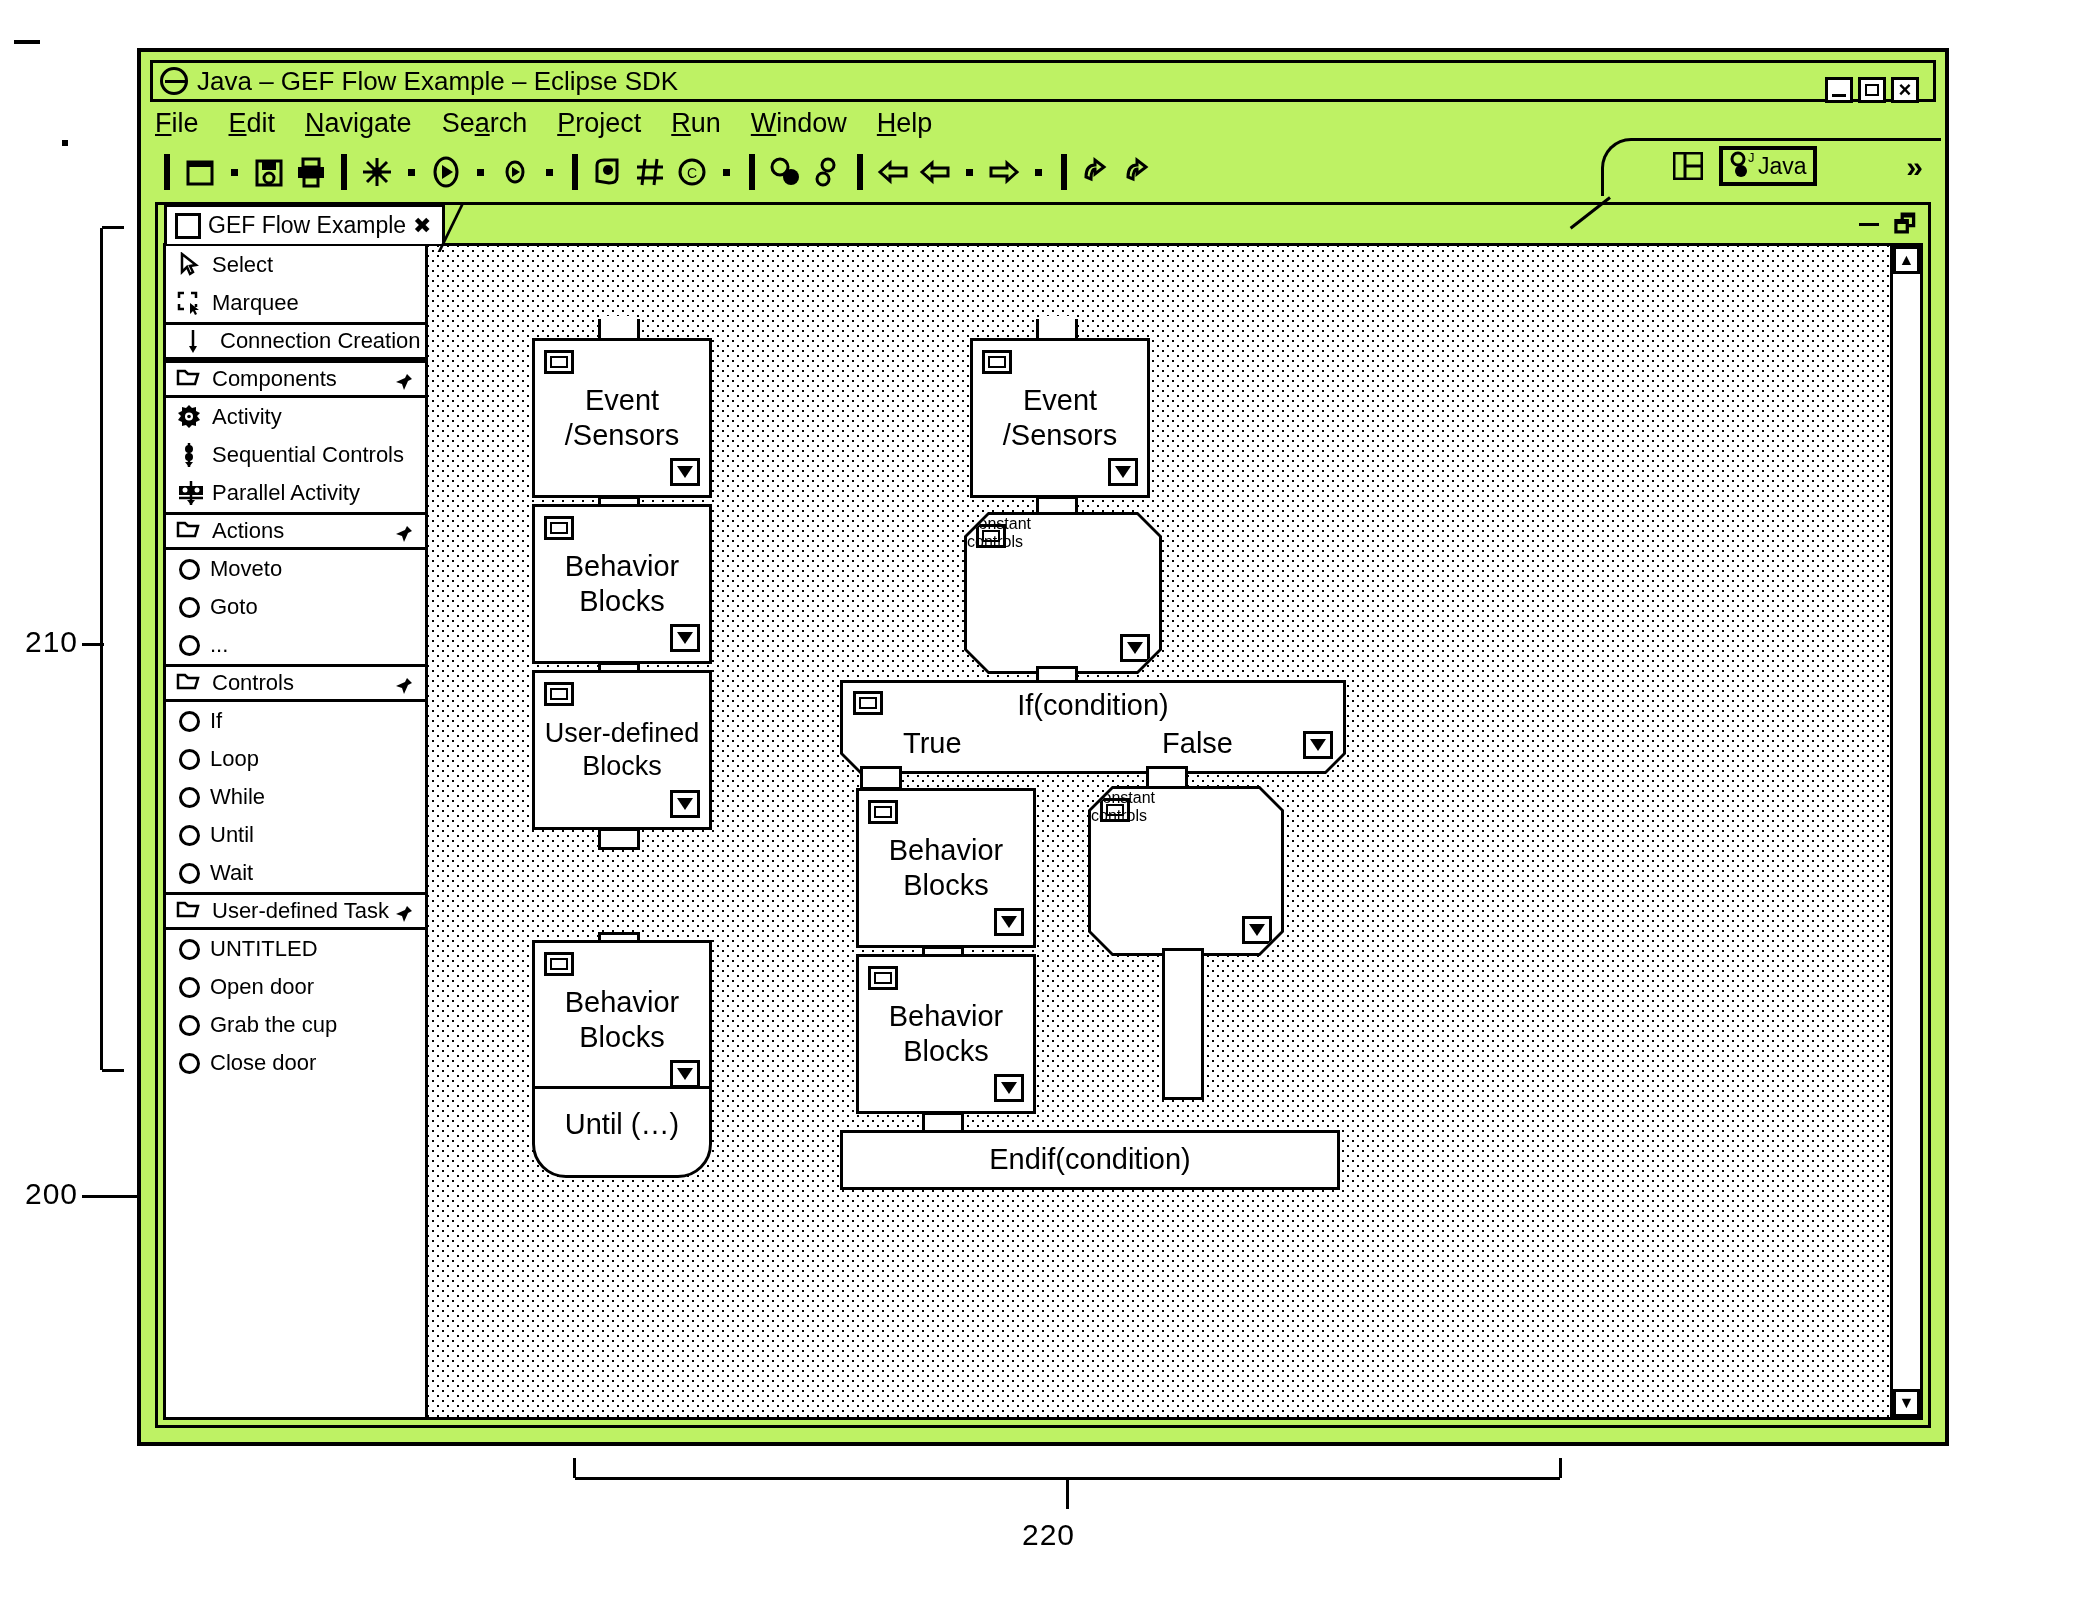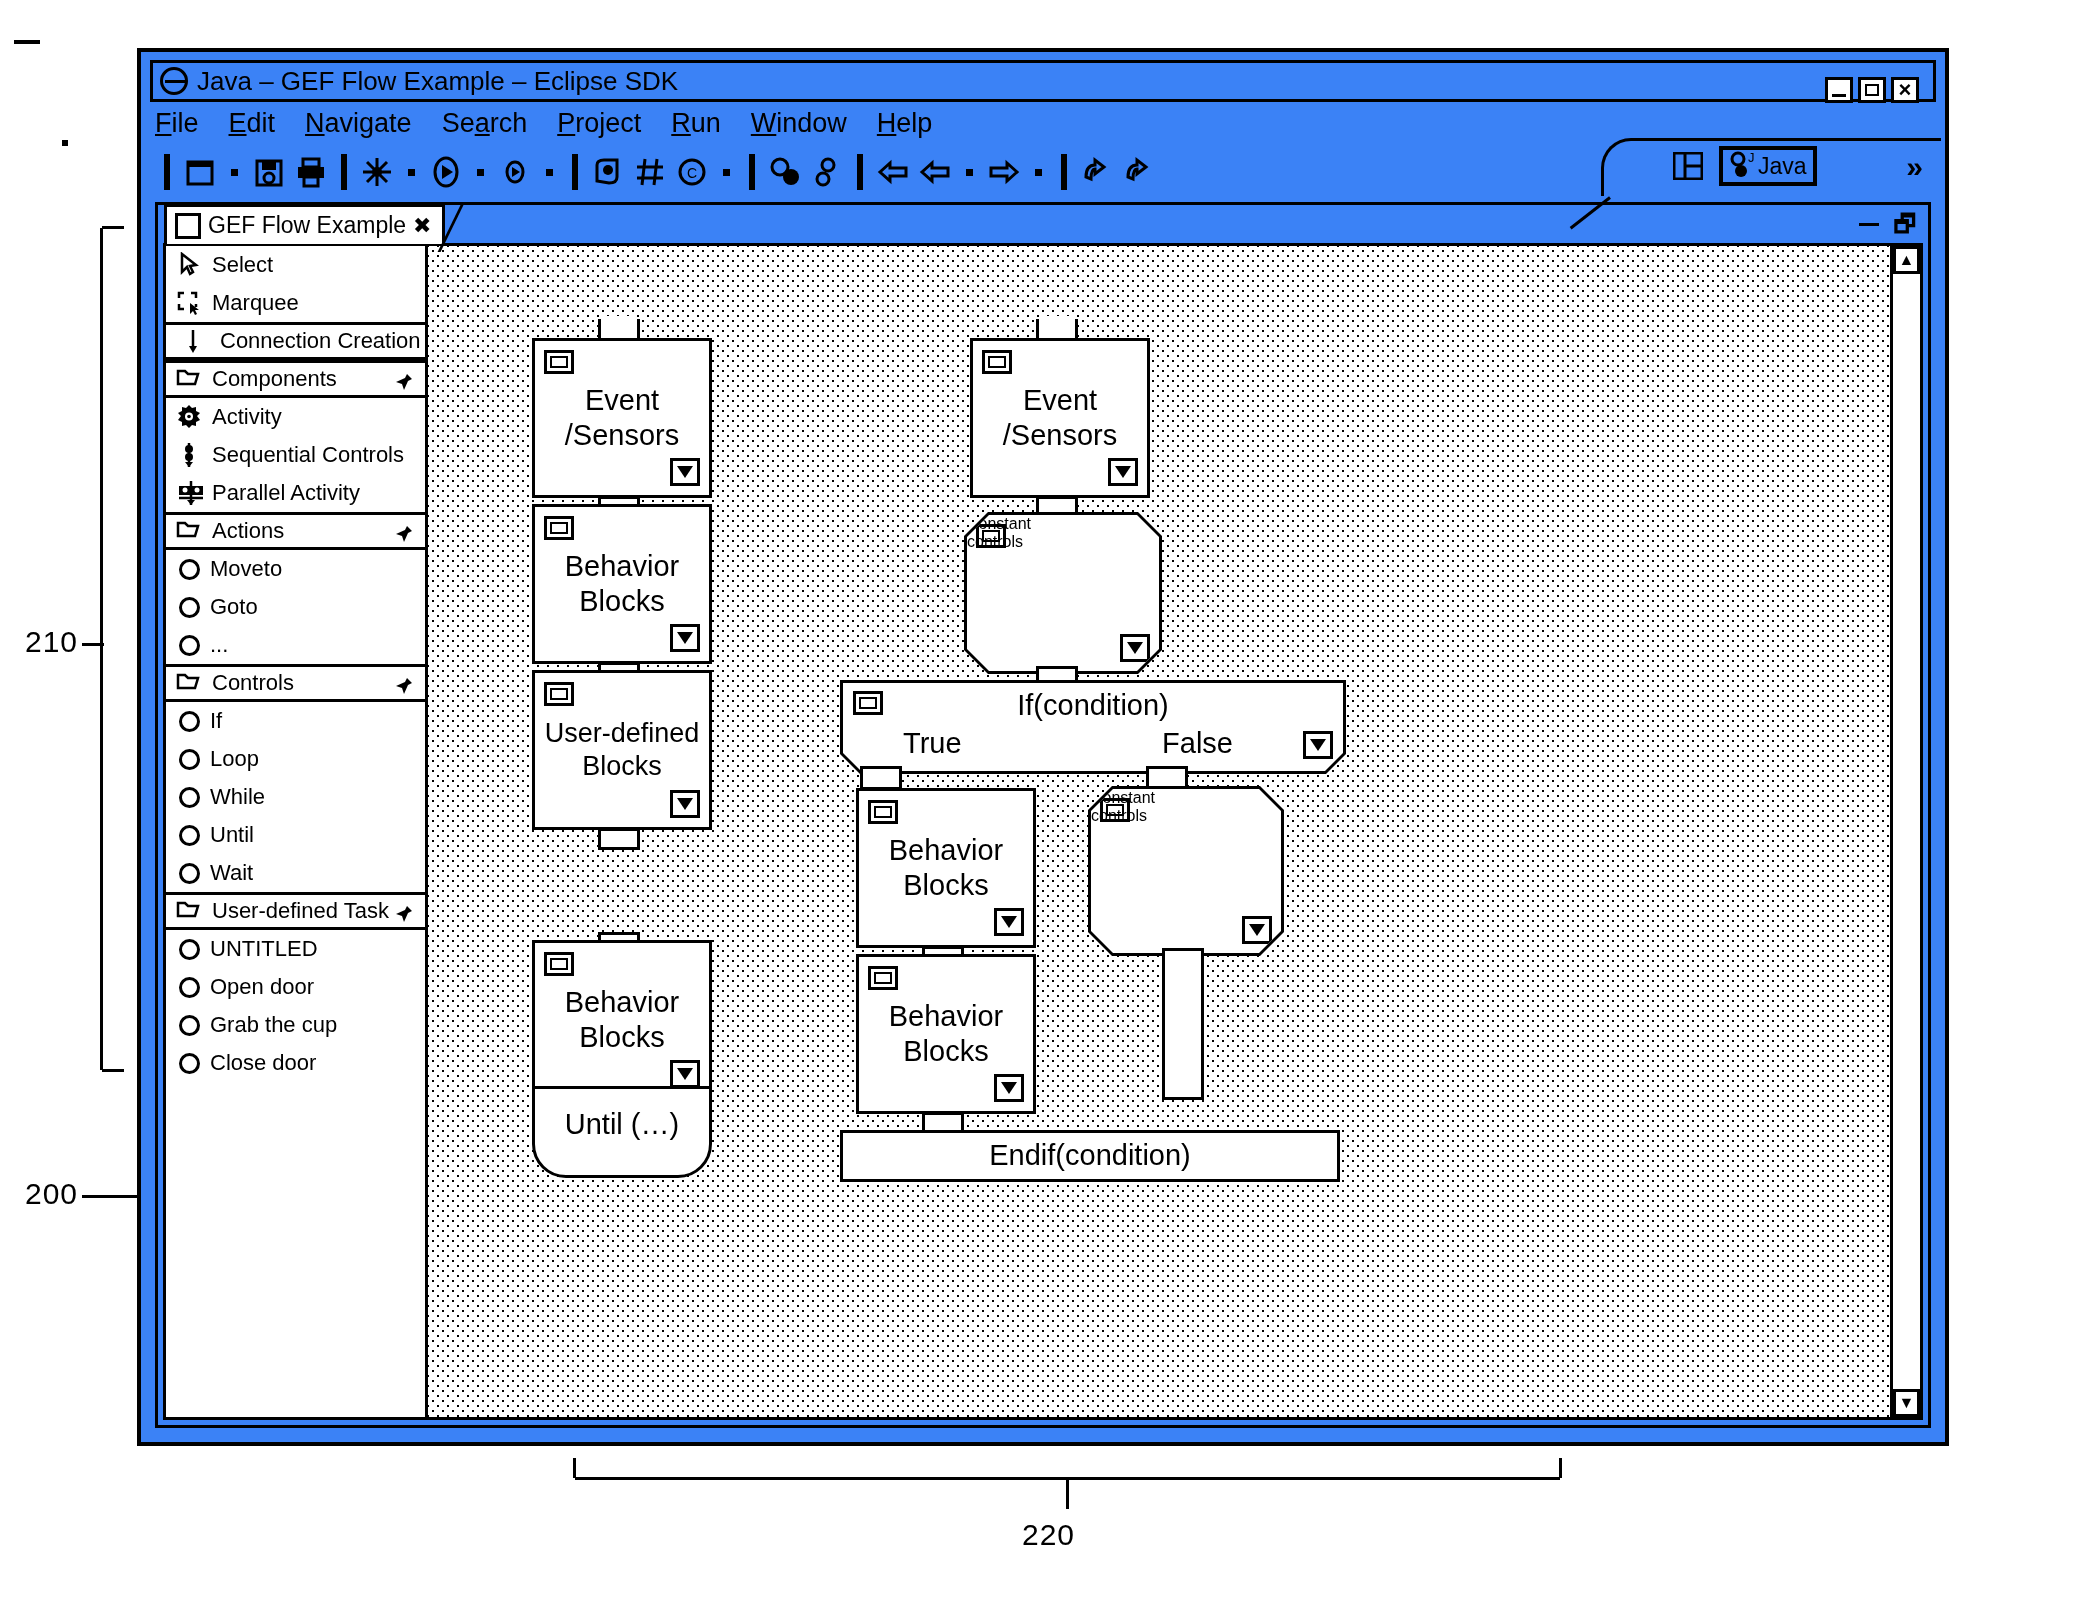--- a/index.html
+++ b/index.html
@@ -17,21 +17,21 @@
   .hbrace{position:absolute;border-bottom:3px solid #000;}
   .hbrace:before,.hbrace:after{content:"";position:absolute;bottom:-1px;height:20px;
       border-left:3px solid #000;}
   .hbrace:before{left:-2px;}
   .hbrace:after{right:-2px;}
   .lead{position:absolute;border-top:3px solid #000;}
   .tickmark{position:absolute;background:#000;}
 
   
   .window{position:absolute;left:137px;top:48px;width:1812px;height:1398px;
-          border:4px solid #000;background:#3b82f6;box-sizing:border-box;}
+          border:4px solid #000;background:#bef264;box-sizing:border-box;}
 
   .titlebar{position:absolute;left:9px;top:8px;right:9px;height:42px;
             border:3px solid #000;box-sizing:border-box;display:flex;align-items:center;}
   .titlebar .tlogo{width:28px;height:28px;border:3px solid #000;border-radius:50%;
             margin-left:7px;position:relative;box-sizing:border-box;flex:0 0 auto;}
   .titlebar .tlogo:after{content:"";position:absolute;left:2px;top:10px;width:20px;height:3px;background:#000;}
   .titlebar .ttext{font-size:26px;margin-left:9px;white-space:nowrap;}
   .winbtns{position:absolute;right:14px;top:14px;display:flex;gap:5px;}
   .winbtn{width:28px;height:26px;border:3px solid #000;box-sizing:border-box;position:relative;background:#fff;}
   .winbtn.min:after{content:"";position:absolute;left:4px;bottom:3px;width:14px;height:3px;background:#000;}
@@ -591,21 +591,21 @@
           </div>
           <div class="conn" style="left:734px;top:702px;width:42px;height:152px;"></div>
 
           <div class="node" style="left:428px;top:708px;width:180px;height:160px;">
             <div class="wico"></div>
             <div class="nlabel">Behavior<br>Blocks</div>
             <div class="dd"></div>
           </div>
           <div class="conn" style="left:494px;top:866px;width:42px;height:24px;"></div>
 
-          <div class="node" style="left:412px;top:884px;width:500px;height:52px;">
+          <div class="node" style="left:412px;top:884px;width:500px;height:60px;">
             <div class="nlabel">Endif(condition)</div>
           </div>
 
         </div>
 
         <div class="vscroll">
           <div class="arw up">▲</div>
           <div class="arw dn">▼</div>
         </div>
       </div>

